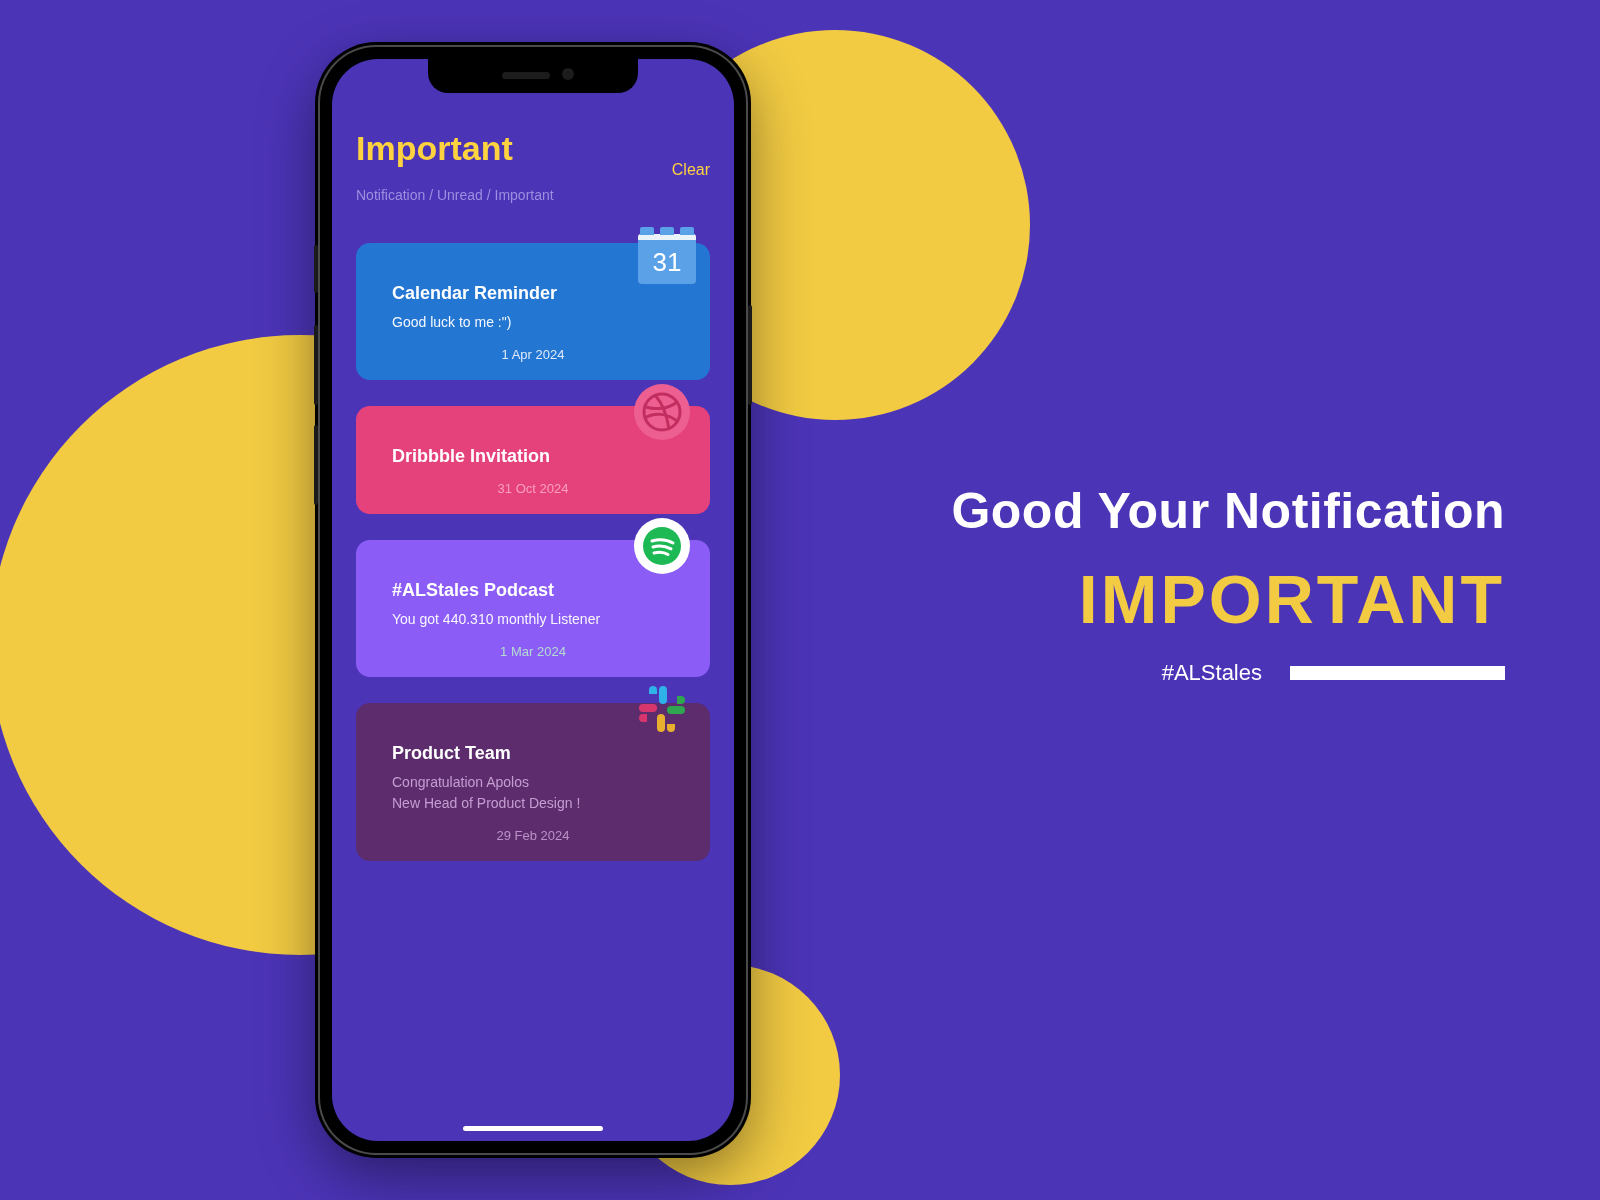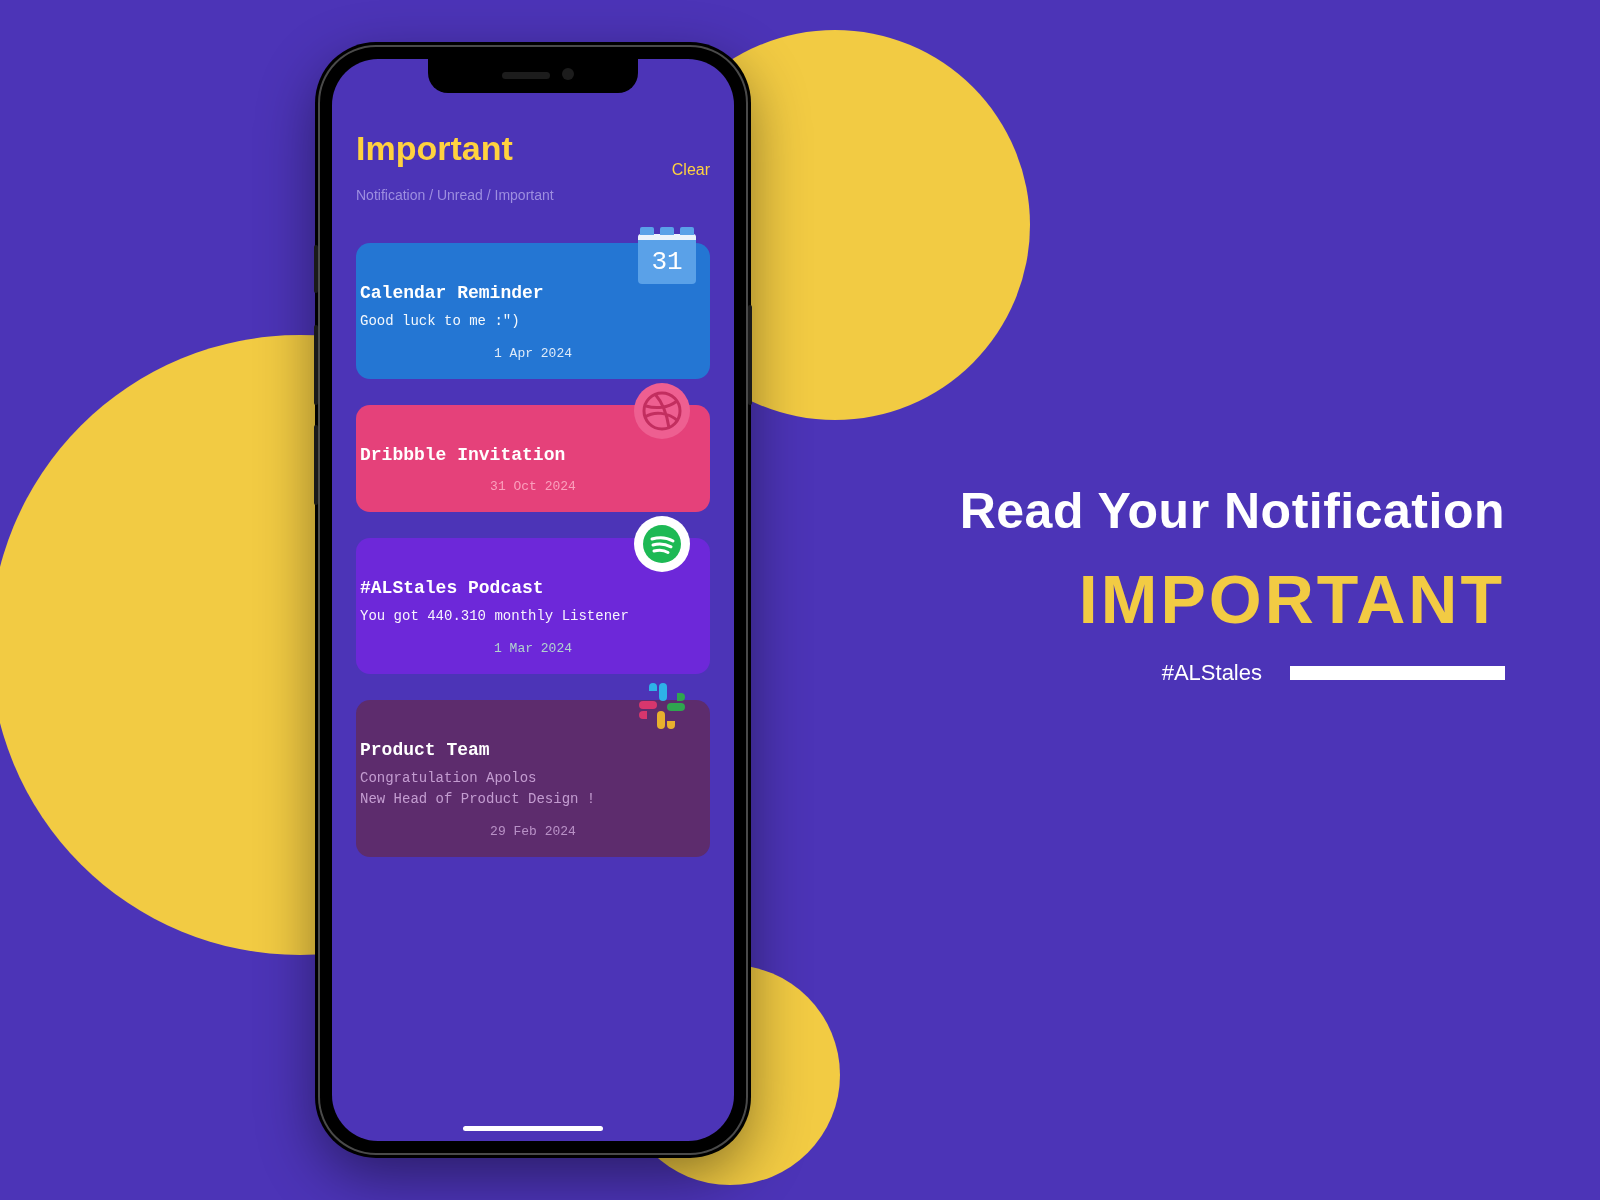--- a/index.html
+++ b/index.html
@@ -66,36 +66,35 @@
   .header{ display:flex; justify-content:space-between; align-items:flex-start; margin-bottom:8px;}
   .title{ color:#ffd23f; font-size:34px; font-weight:700; }
   .clear{ color:#ffd23f; font-size:16px; margin-top:32px; cursor:pointer;}
   .crumbs{ color:#9d8ee0; font-size:14px; margin-bottom:40px;}
   .crumbs span{color:#9d8ee0;}
 
   .list{ display:flex; flex-direction:column; gap:26px;}
   .card{
     position:relative;
     border-radius:14px;
-    padding:40px 4px 18px;
+    padding:40px 36px 18px;
     color:#fff;
-    font-family:Liberation Mono, monospace;
   }
   .card .icon-wrap{
     position:absolute; top:-22px; right:20px;
     width:56px; height:56px; border-radius:50%;
     display:flex;align-items:center;justify-content:center;
   }
   .card h3{font-size:18px;font-weight:700;margin-bottom:8px;}
   .card p{font-size:14px;line-height:1.5;opacity:.95;}
   .card .date{font-size:13px;margin-top:14px;opacity:.85;text-align:center;}
 
   .c-blue   {background:#2476d3;}
   .c-pink   {background:#e5417a;}
-  .c-green  {background:#6d28d9;}
+  .c-green  {background:#8b5cf6;}
   .c-purple {background:#5d2c6d;}
 
   
   .cal-icon{position:absolute;top:-16px;right:14px;width:58px;height:58px;}
   .cal-icon .tabs{display:flex;gap:6px;justify-content:center;}
   .cal-icon .tabs span{width:14px;height:8px;background:#5aa1e8;border-radius:2px 2px 0 0;}
   .cal-icon .top{height:6px;background:#eaf2fc;border-radius:3px 3px 0 0;margin-top:-1px;}
   .cal-icon .body{height:44px;background:#5aa1e8;border-radius:0 0 4px 4px;display:flex;align-items:center;justify-content:center;color:#fff;font-size:26px;font-weight:300;}
 
   .c-pink .date{color:#ffb0c8;}
@@ -103,21 +102,21 @@
   .c-purple p,.c-purple .date{color:#c9a3d6;}
 </style>
 </head>
 <body>
 
 <div class="circle big"></div>
 <div class="circle top"></div>
 <div class="circle small"></div>
 
 <div class="promo">
-  <h1>Read Your Notification</h1>
+  <h1>Good Your Notification</h1>
   <h2>IMPORTANT</h2>
   <div class="tagrow">
     <span class="hash">#ALStales</span>
     <span class="bar"></span>
   </div>
 </div>
 
 <div class="phone-wrap">
   <div class="phone">
     <span class="side-btn s1"></span>

